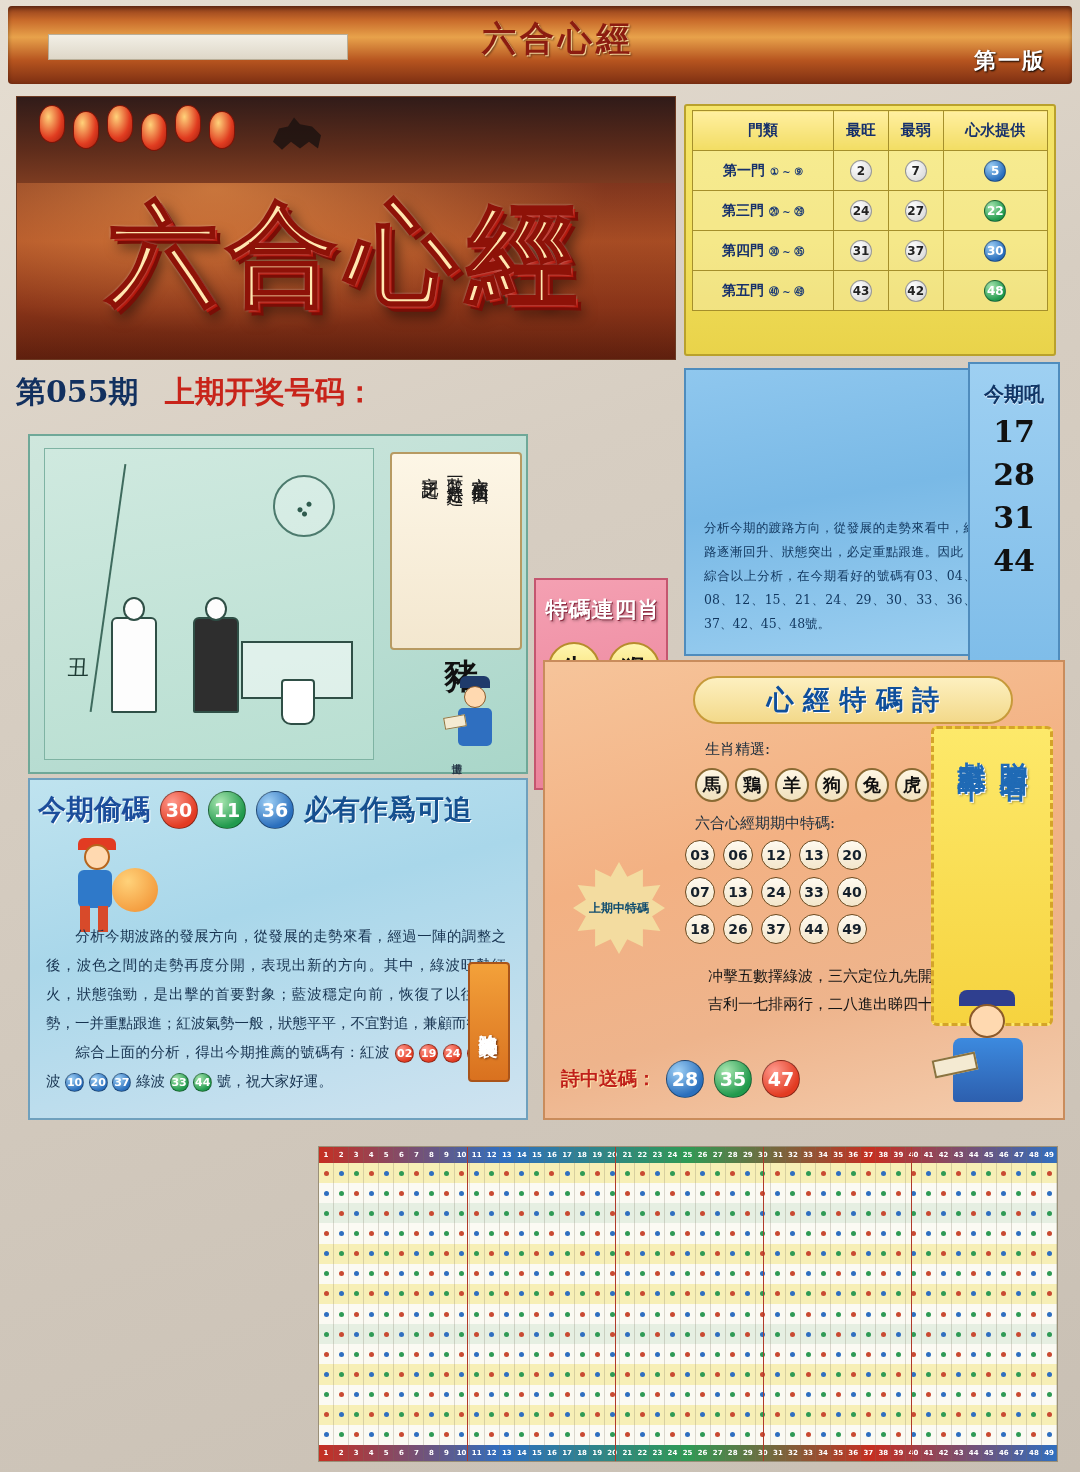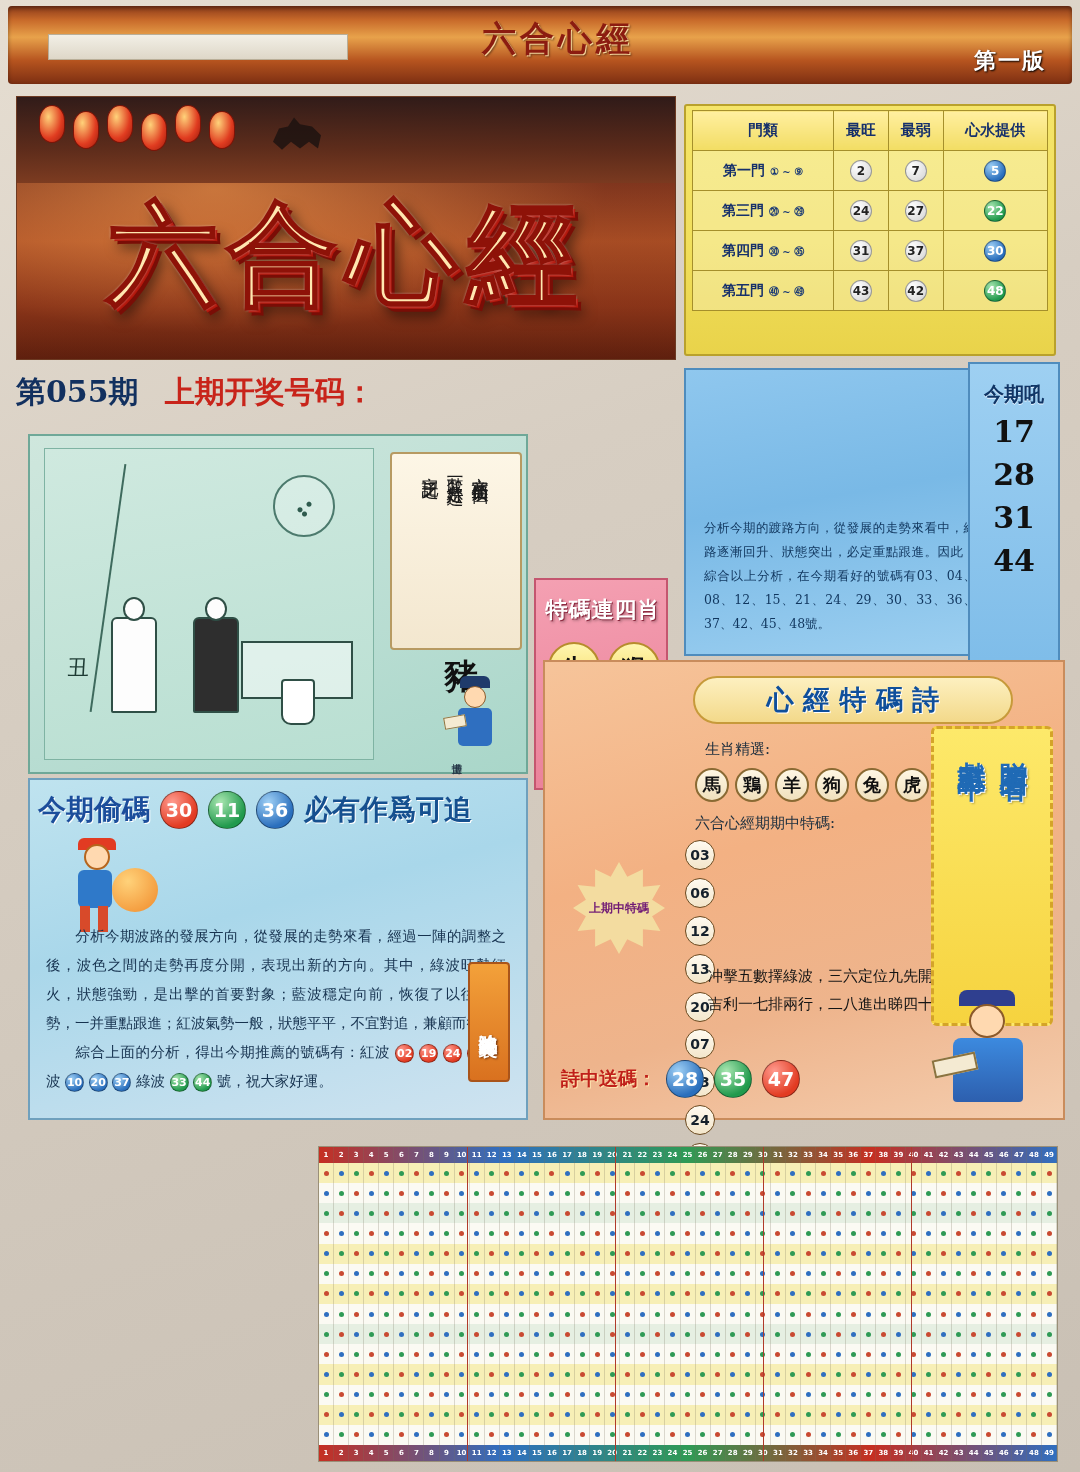--- a/index.html
+++ b/index.html
@@ -274,21 +274,21 @@
   }
   .z-ball {
     width:34px; height:34px; border-radius:50%;
     background:linear-gradient(180deg,#fff7e4,#f0e0bd);
     border:2px solid #8a6a33;
     display:flex;align-items:center;justify-content:center;
     font-family:"DejaVu Serif", serif; font-size:18px; color:#111; font-weight:bold;
   }
   .op-sub2 { position:absolute; left:150px; top:152px; font-family:"DejaVu Serif", serif; font-size:15px; color:#20313f; }
   .num-grid { position:absolute; left:140px; top:178px; width:250px; }
-  .num-grid .r { display:flex; gap:8px; margin-bottom:7px; justify-content:flex-start;flex-direction:column; }
+  .num-grid .r { display:flex; gap:8px; margin-bottom:7px; justify-content:flex-start; }
   .n-ball {
     width:30px;height:30px;border-radius:50%;
     border:1.5px solid #6b4a20;
     background:linear-gradient(180deg,#fffaf0,#f3e6cb);
     display:flex;align-items:center;justify-content:center;
     font-family:"DejaVu Sans", sans-serif; font-size:14px; font-weight:bold; color:#15202b;
   }
   .op-poem {
     position:absolute; left:118px; top:300px; width:330px; text-align:center;
     font-family:"DejaVu Serif", serif; font-size:15px; line-height:28px; color:#141414;
@@ -301,21 +301,21 @@
     font-family:"DejaVu Serif", serif; font-size:19px; font-weight:bold; color:#c0201a;
     text-shadow:1px 1px 0 #ffe6b0;
   }
   .starburst {
     position:absolute; left:28px; top:200px; width:92px; height:92px;
     background:#f3dca0;
     clip-path:polygon(50% 0%,59% 16%,76% 8%,76% 27%,95% 25%,86% 41%,100% 50%,86% 59%,95% 75%,76% 73%,76% 92%,59% 84%,50% 100%,41% 84%,24% 92%,24% 73%,5% 75%,14% 59%,0% 50%,14% 41%,5% 25%,24% 27%,24% 8%,41% 16%);
     border:0; display:flex; align-items:center; justify-content:center;
   }
   .starburst span {
-    font-family:"DejaVu Serif", serif; font-size:12px; color:#701a75; text-align:left; line-height:14px; font-weight:bold;
+    font-family:"DejaVu Serif", serif; font-size:12px; color:#0c4a6e; text-align:left; line-height:14px; font-weight:bold;
   }
   .yellow-vert {
     position:absolute; right:10px; top:64px; width:122px; height:300px;
     background:linear-gradient(180deg,#fde96a,#f6d33f);
     border:3px dashed #d4a429; border-radius:6px;
     display:flex; align-items:flex-start; justify-content:center; gap:4px; padding-top:10px;
   }
   .yellow-vert span {
     writing-mode:vertical-rl; text-orientation:upright;
     font-family:"DejaVu Serif", serif; font-size:28px; font-weight:bold; color:#1f6ab5;

